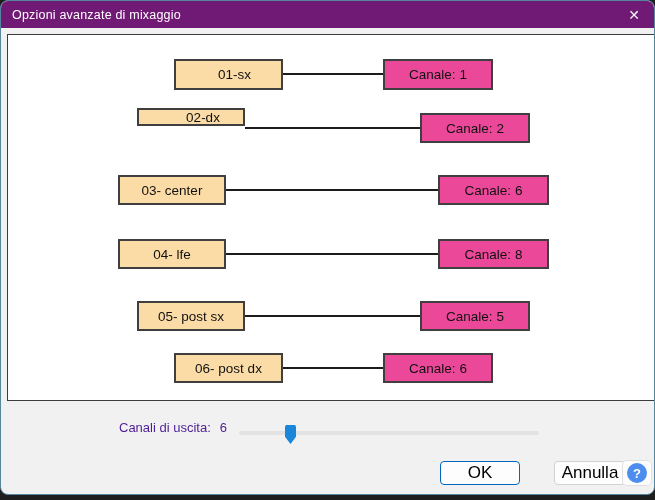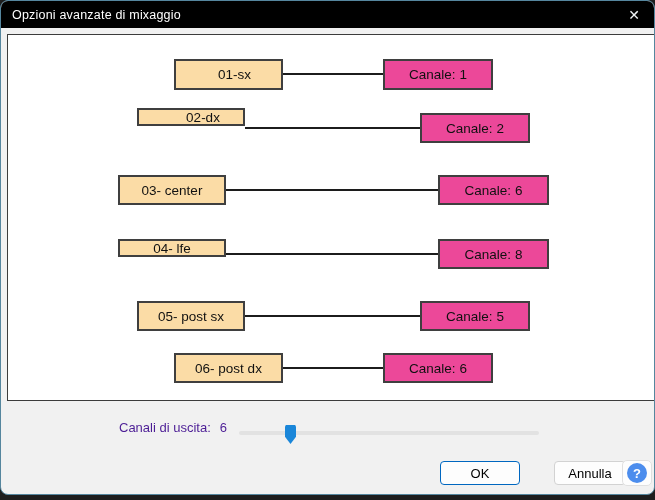--- a/index.html
+++ b/index.html
@@ -8,21 +8,21 @@
 
   .dialog {
     position: absolute; left: 0; top: 0; width: 655px; height: 495px;
     background: #f1f1f1; border-radius: 8px; overflow: hidden;
     border: 1px solid #55869e;
   }
 
   
   .titlebar {
     position: absolute; left: 0; top: 0; width: 100%; height: 27px;
-    background: #000000; display: flex; align-items: center;
+    background: #701a75; display: flex; align-items: center;
     color: #ffffff; font-size: 12.5px;
   }
   .titlebar-text { padding-left: 11px; letter-spacing: 0.2px; }
   .close-btn {
     position: absolute; right: 0; top: 0; width: 40px; height: 27px;
     display: flex; align-items: center; justify-content: center;
     color: #f0f4f6; font-size: 14px; cursor: pointer; font-weight: 300;
   }
 
   
@@ -52,21 +52,21 @@
   .slider-thumb {
     position: absolute; left: 284px; top: 424px; width: 11px; height: 19px;
     background: #1a86d9; cursor: pointer;
     clip-path: polygon(0 8%, 8% 0, 92% 0, 100% 8%, 100% 62%, 50% 100%, 0 62%);
   }
 
   
   .btn {
     position: absolute; height: 24px; background: #fdfdfd;
     display: flex; align-items: center; justify-content: center;
-    font-size: 13px; color: #000; border-radius: 4px; cursor: pointer;
+    font-size: 17px; color: #000; border-radius: 4px; cursor: pointer;
   }
   .btn-ok { left: 439px; top: 460px; width: 80px; border: 1px solid #0067c0; }
   .btn-cancel { left: 537px; top: 460px; width: 72px; border: 1px solid #d2d2d2; margin-left: 16px; }
   .btn-help {
     position: absolute; left: 621px; top: 459px; width: 30px; height: 26px;
     background: #fdfdfd; border: 1px solid #e0e0e0; border-radius: 5px;
     display: flex; align-items: center; justify-content: center; cursor: pointer;
   }
   .help-circle {
     width: 20px; height: 20px; border-radius: 50%; background: #4c8ded;
@@ -91,21 +91,21 @@
   <div class="node dst" style="left:382px; top:58px; width:110px; height:31px;">Canale:  1</div>
 
   <div class="node src" style="left:136px; top:107px; width:108px; height:18px;padding-left:24px;">02-dx</div>
   <div class="wire" style="left:244px; top:126px; width:175px;"></div>
   <div class="node dst" style="left:419px; top:112px; width:110px; height:30px;">Canale:  2</div>
 
   <div class="node src" style="left:117px; top:174px; width:108px; height:30px;">03- center</div>
   <div class="wire" style="left:225px; top:188px; width:212px;"></div>
   <div class="node dst" style="left:437px; top:174px; width:111px; height:30px;">Canale:  6</div>
 
-  <div class="node src" style="left:117px; top:238px; width:108px; height:18px;">04- lfe</div>
+  <div class="node src" style="left:117px; top:238px; width:108px; height:30px;">04- lfe</div>
   <div class="wire" style="left:225px; top:252px; width:212px;"></div>
   <div class="node dst" style="left:437px; top:238px; width:111px; height:30px;">Canale:  8</div>
 
   <div class="node src" style="left:136px; top:300px; width:108px; height:30px;">05- post sx</div>
   <div class="wire" style="left:244px; top:314px; width:175px;"></div>
   <div class="node dst" style="left:419px; top:300px; width:110px; height:30px;">Canale:  5</div>
 
   <div class="node src" style="left:173px; top:352px; width:109px; height:30px;">06- post dx</div>
   <div class="wire" style="left:282px; top:366px; width:100px;"></div>
   <div class="node dst" style="left:382px; top:352px; width:110px; height:30px;">Canale:  6</div>

